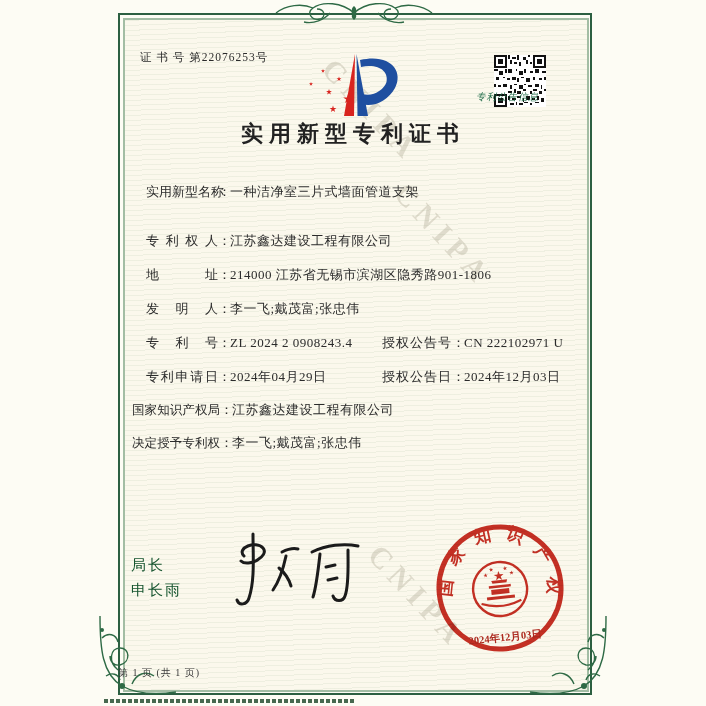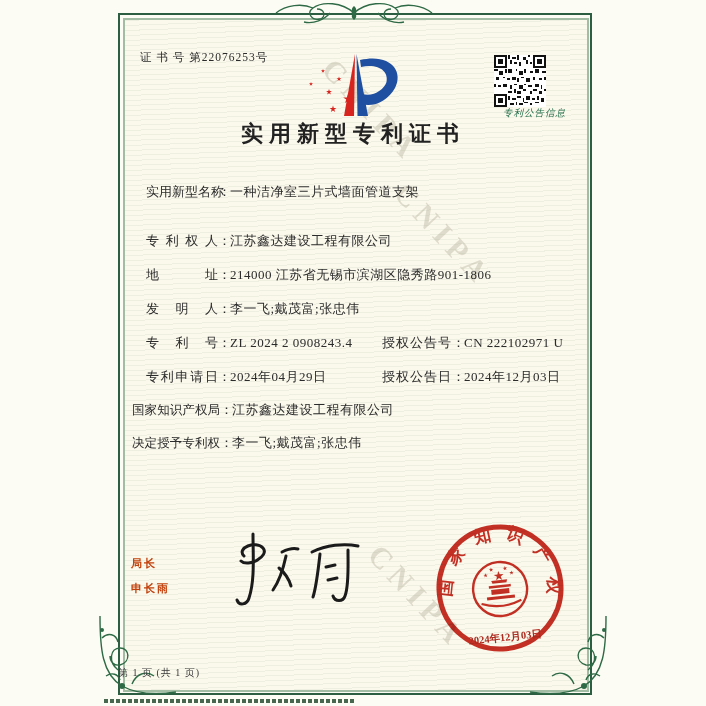--- a/index.html
+++ b/index.html
@@ -21,21 +21,21 @@
              background:repeating-linear-gradient(90deg,#47684f 0 4px,rgba(0,0,0,0) 4px 6px);}
 
   
   .wm{position:absolute;font-family:"Liberation Serif",serif;font-weight:bold;
       font-size:30px;letter-spacing:7px;color:rgba(158,152,130,0.30);
       transform:rotate(47deg);transform-origin:left top;white-space:nowrap;}
 
   
   .certno{position:absolute;left:140px;top:50px;font-size:11.5px;letter-spacing:1px;}
   .qr{position:absolute;left:494px;top:55px;width:52px;height:52px;}
-  .qr-caption{position:absolute;left:476px;top:107px;width:90px;text-align:right;
+  .qr-caption{position:absolute;left:476px;top:91px;width:90px;text-align:left;
               font-size:9.5px;font-style:italic;color:#1e6b47;letter-spacing:1px;}
   .logo{position:absolute;left:298px;top:52px;width:112px;height:70px;}
 
   .title{position:absolute;left:118px;top:119px;width:470px;text-align:center;
          font-size:22px;font-weight:bold;letter-spacing:6px;color:#222;}
 
   
   .field{position:absolute;left:146px;font-size:13px;white-space:nowrap;}
   .field .flabel{display:inline-block;width:72px;text-align:justify;text-align-last:justify;}
   .field .colon{display:inline-block;width:12px;}
@@ -45,21 +45,21 @@
   .field-right{left:382px;}
   .field-right .flabel{width:auto;letter-spacing:1px;}
 
   
   .body-par{position:absolute;left:127px;top:479px;width:462px;
             font-size:11px;line-height:22px;letter-spacing:0.4px;color:#1c1c1c;}
   .body-par .l1{text-indent:22px;}
 
   
   .sig-label{position:absolute;left:131px;font-family:"Liberation Sans",sans-serif;
-             font-weight:bold;font-size:11px;color:#c2410c;letter-spacing:2px;}
+             font-weight:normal;font-size:15px;color:#14532d;letter-spacing:2px;}
   .sig-title{top:556px;} .sig-name{top:581px;}
   .sig-svg{position:absolute;left:222px;top:530px;}
 
   
   .seal{position:absolute;left:424px;top:517px;width:152px;height:152px;
         mix-blend-mode:multiply;opacity:0.95;}
 
   .footer{position:absolute;left:118px;top:666px;width:470px;text-align:left;
           font-size:10px;letter-spacing:1px;color:#3a3a3a;}
 </style>

